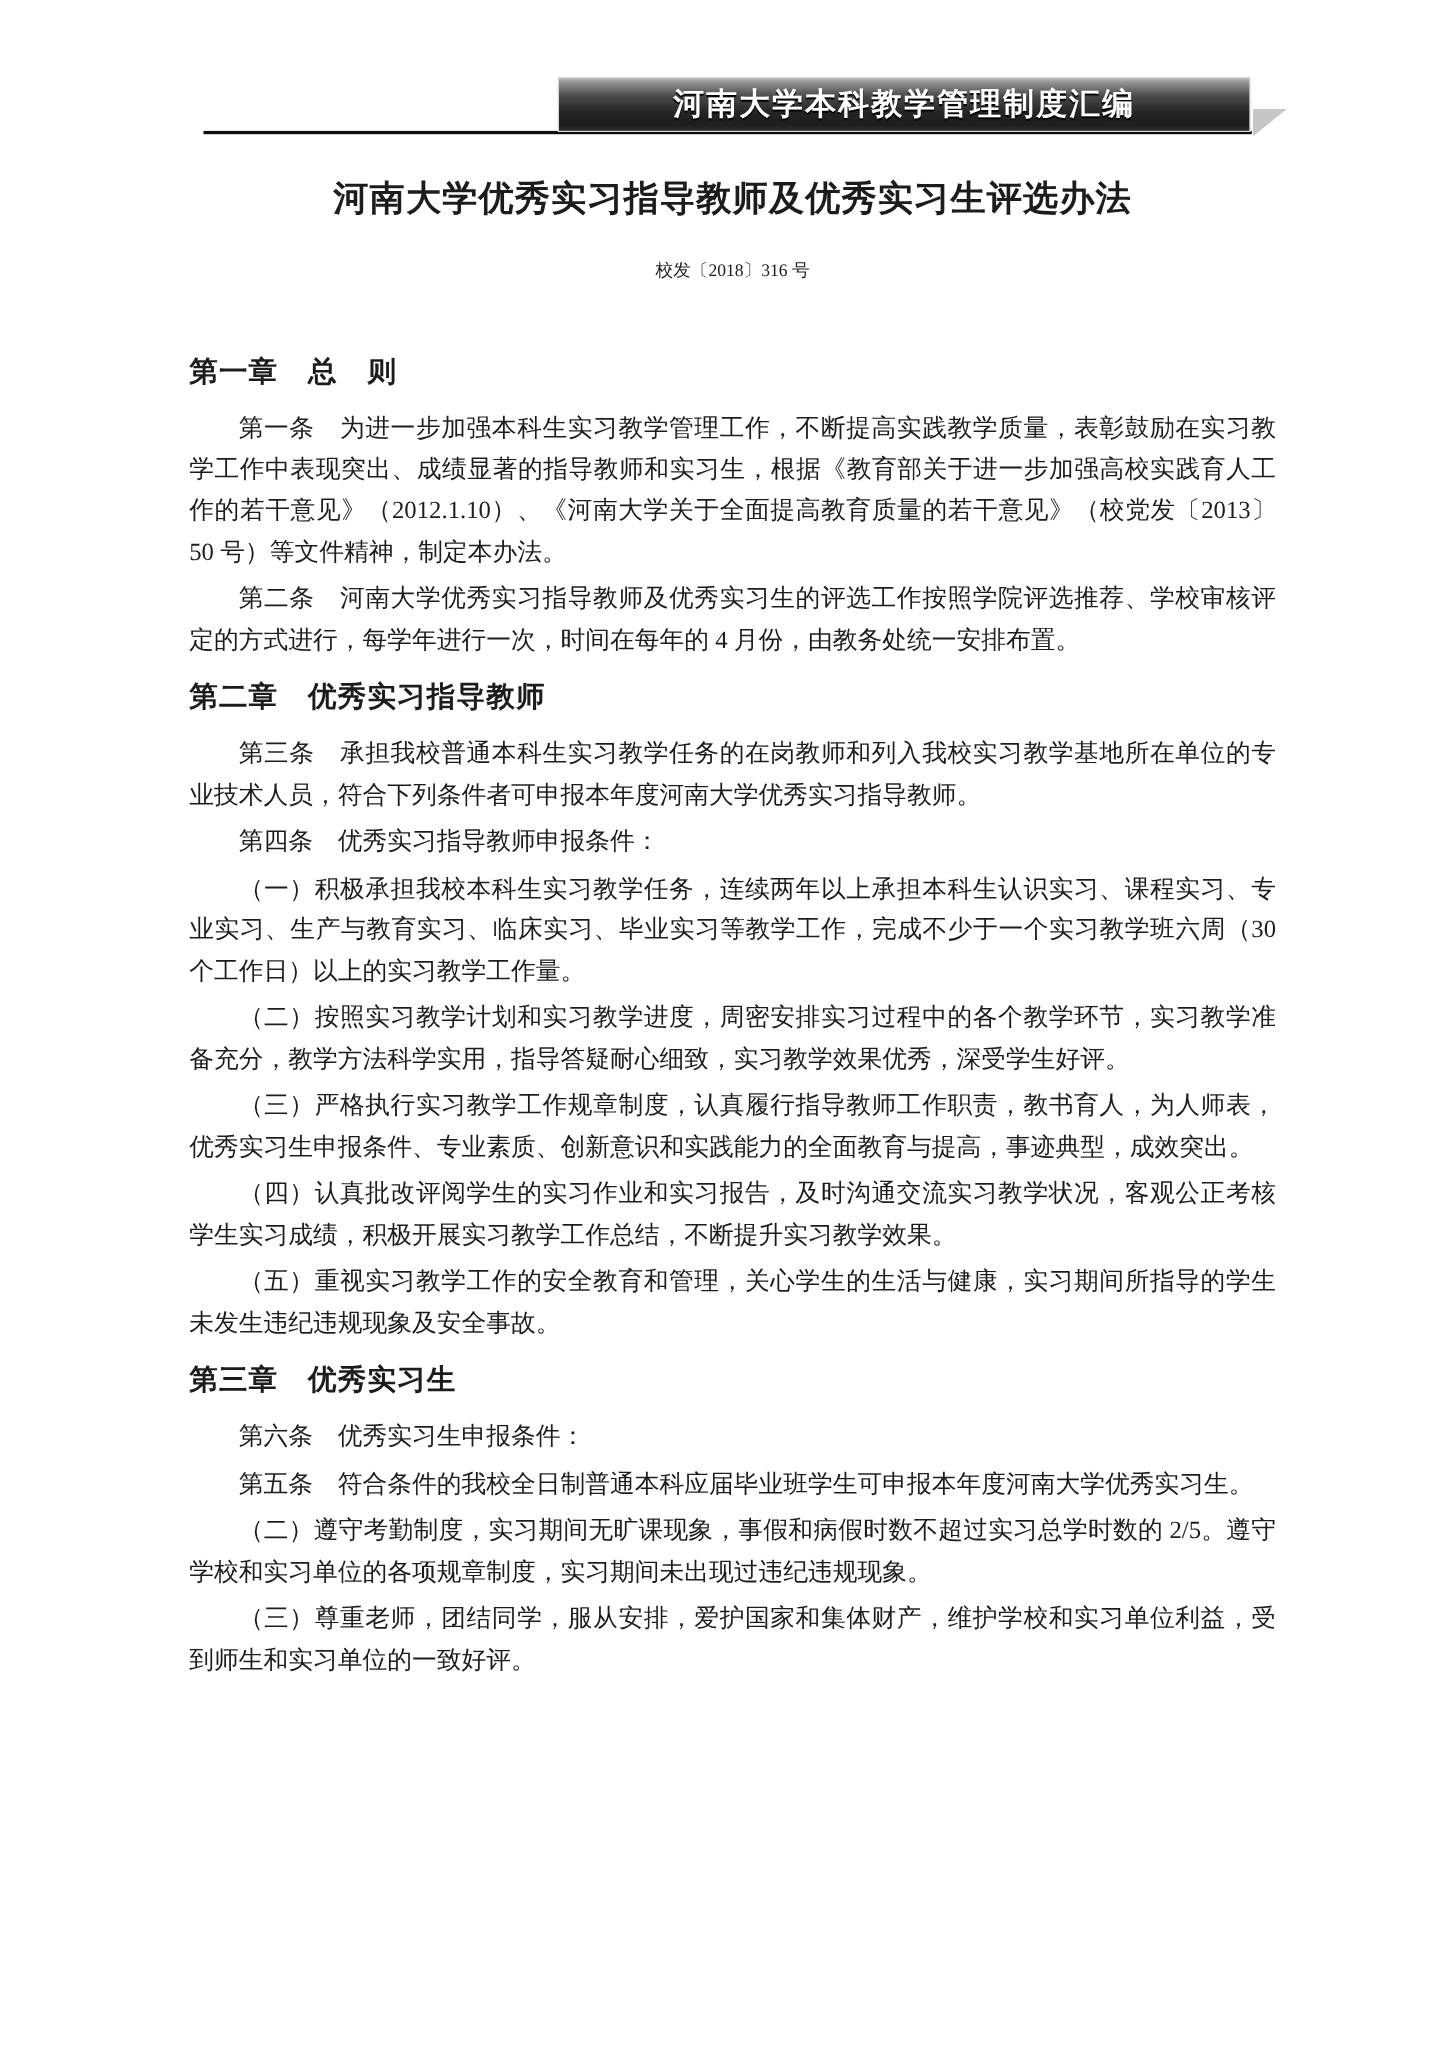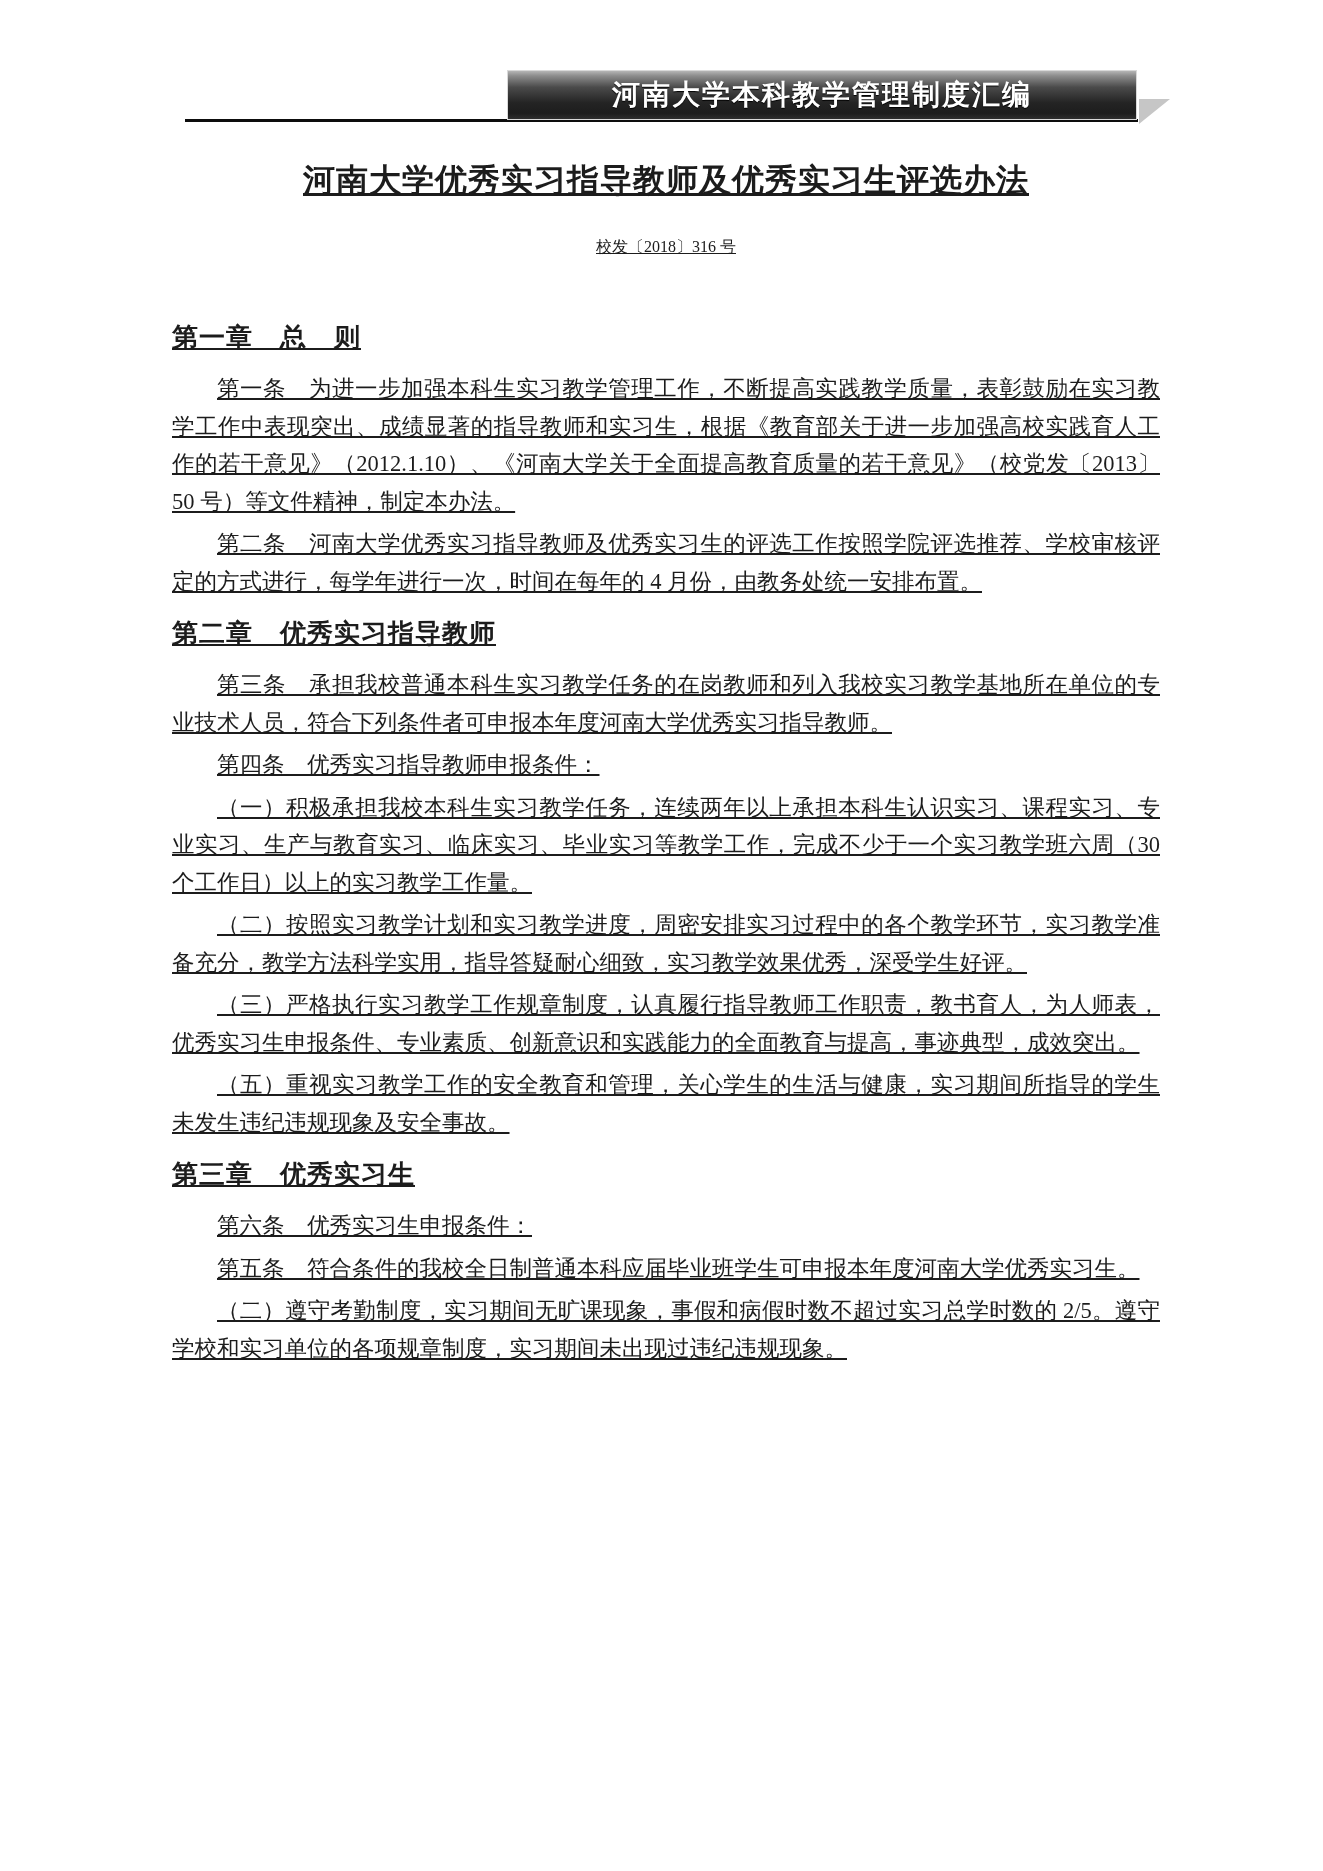--- a/index.html
+++ b/index.html
@@ -53,21 +53,20 @@
     background: #c6c6c6;
     clip-path: polygon(0 0, 100% 0, 0 100%);
   }
 
   
   .content {
     position: absolute;
     left: 172px;
     top: 0;
     width: 988px;
-    text-decoration: underline;
   }
   .doc-title {
     margin: 158px 0 0 0;
     text-align: center;
     font-size: 32px;
     line-height: 44px;
     font-weight: bold;
     font-family: "Liberation Serif", serif;
     letter-spacing: 1px;
     white-space: nowrap;
@@ -132,22 +131,24 @@
     <h2 class="chapter first">第一章　总　则</h2>
     <p>第一条　为进一步加强本科生实习教学管理工作，不断提高实践教学质量，表彰鼓励在实习教学工作中表现突出、成绩显著的指导教师和实习生，根据《教育部关于进一步加强高校实践育人工作的若干意见》（2012.1.10）、《河南大学关于全面提高教育质量的若干意见》（校党发〔2013〕50 号）等文件精神，制定本办法。</p>
     <p>第二条　河南大学优秀实习指导教师及优秀实习生的评选工作按照学院评选推荐、学校审核评定的方式进行，每学年进行一次，时间在每年的 4 月份，由教务处统一安排布置。</p>
 
     <h2 class="chapter">第二章　优秀实习指导教师</h2>
     <p>第三条　承担我校普通本科生实习教学任务的在岗教师和列入我校实习教学基地所在单位的专业技术人员，符合下列条件者可申报本年度河南大学优秀实习指导教师。</p>
     <p>第四条　优秀实习指导教师申报条件：</p>
     <p>（一）积极承担我校本科生实习教学任务，连续两年以上承担本科生认识实习、课程实习、专业实习、生产与教育实习、临床实习、毕业实习等教学工作，完成不少于一个实习教学班六周（30 个工作日）以上的实习教学工作量。</p>
     <p>（二）按照实习教学计划和实习教学进度，周密安排实习过程中的各个教学环节，实习教学准备充分，教学方法科学实用，指导答疑耐心细致，实习教学效果优秀，深受学生好评。</p>
     <p>（三）严格执行实习教学工作规章制度，认真履行指导教师工作职责，教书育人，为人师表，优秀实习生申报条件、专业素质、创新意识和实践能力的全面教育与提高，事迹典型，成效突出。</p>
+    <p>（四）认真批改评阅学生的实习作业和实习报告，及时沟通交流实习教学状况，客观公正考核学生实习成绩，积极开展实习教学工作总结，不断提升实习教学效果。</p>
     <p>（五）重视实习教学工作的安全教育和管理，关心学生的生活与健康，实习期间所指导的学生未发生违纪违规现象及安全事故。</p>
 
     <h2 class="chapter">第三章　优秀实习生</h2>
     <p>第六条　优秀实习生申报条件：</p>
     <p>第五条　符合条件的我校全日制普通本科应届毕业班学生可申报本年度河南大学优秀实习生。</p>
     <p>（二）遵守考勤制度，实习期间无旷课现象，事假和病假时数不超过实习总学时数的 2/5。遵守学校和实习单位的各项规章制度，实习期间未出现过违纪违规现象。</p>
+    <p>（三）尊重老师，团结同学，服从安排，爱护国家和集体财产，维护学校和实习单位利益，受到师生和实习单位的一致好评。</p>
   </div>
 
 
 </div>
 
 </body></html>

